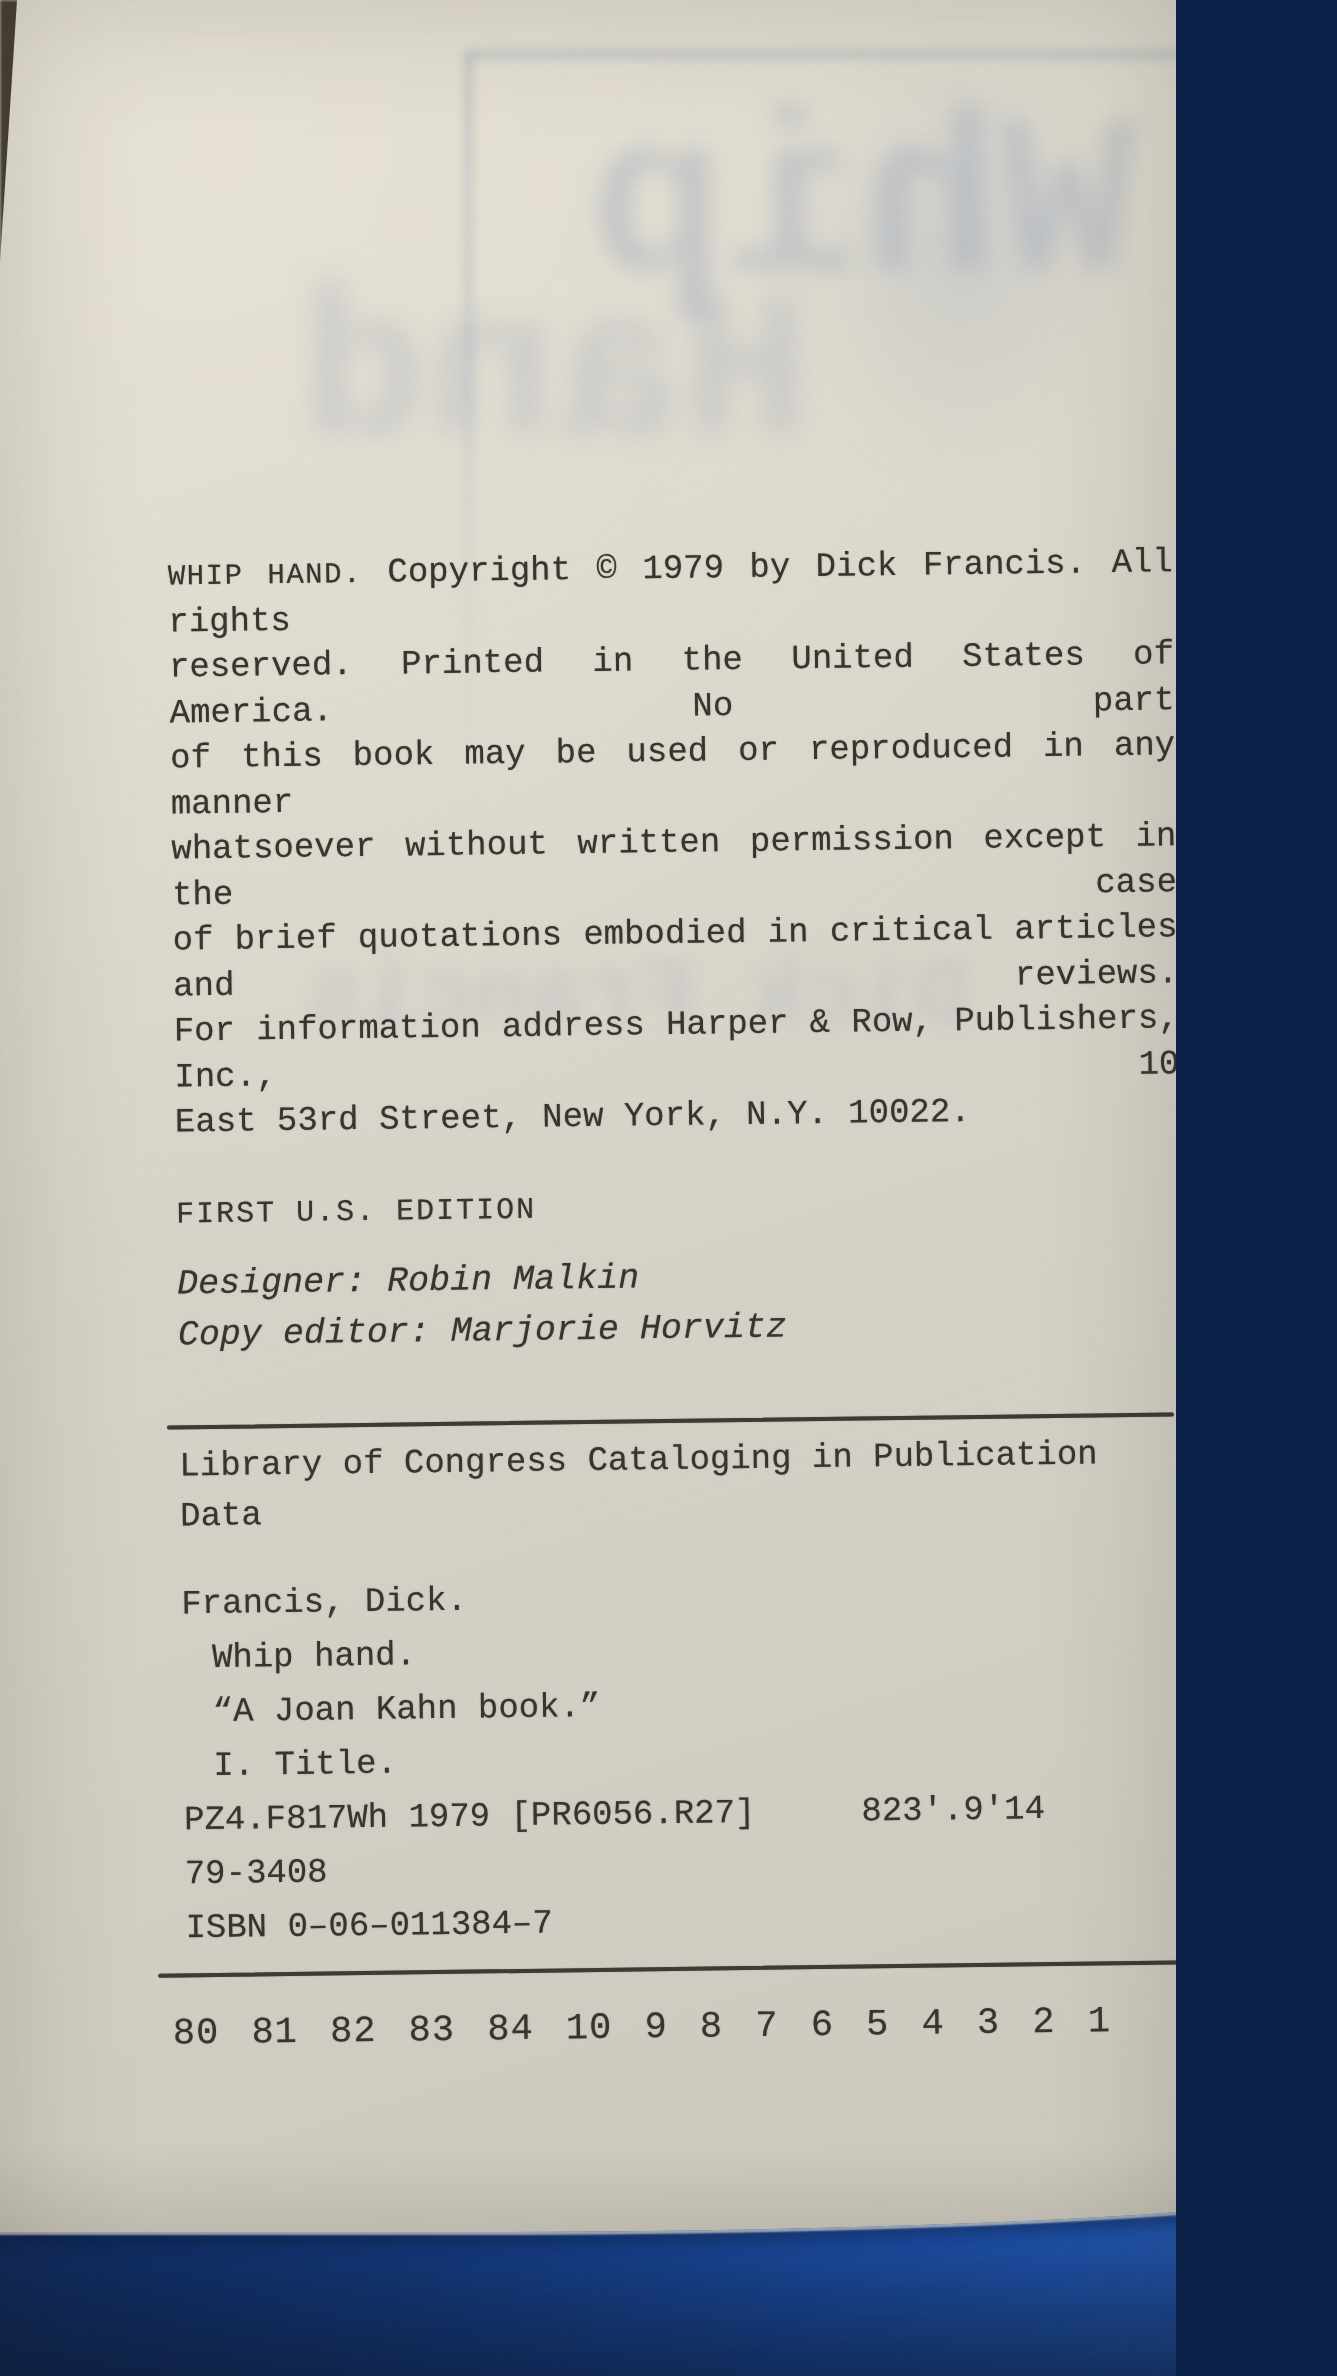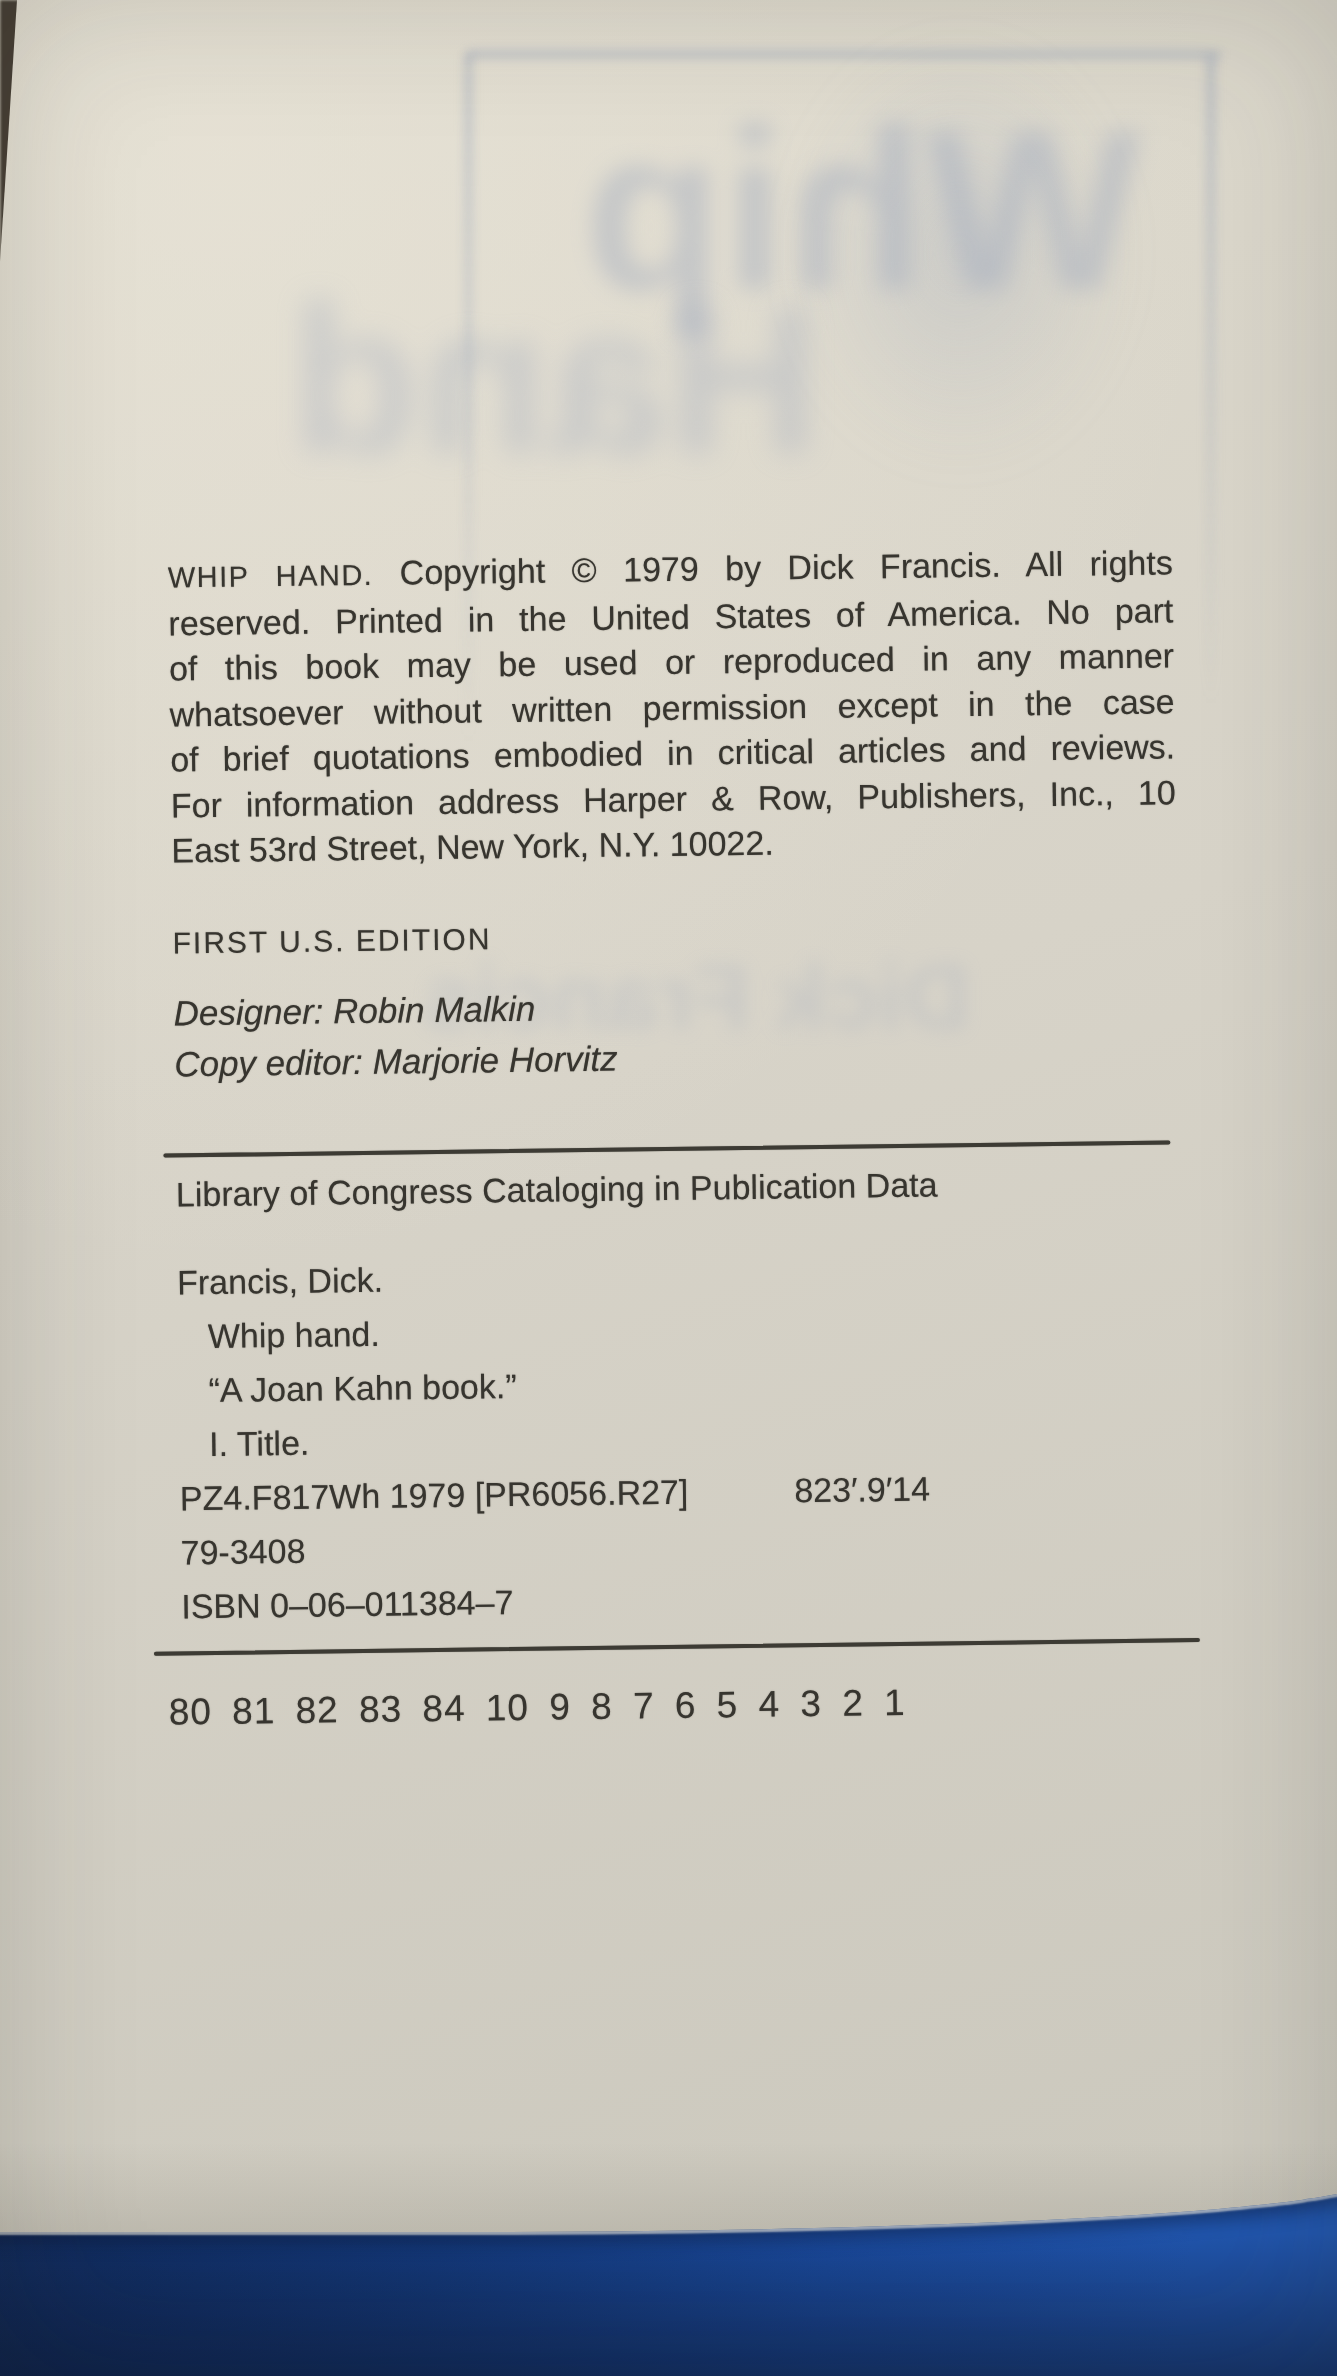--- a/index.html
+++ b/index.html
@@ -2,22 +2,22 @@
 <html style="--page-bg: #d7d3c8; --page-bg-light: #dfdbce; --page-bg-dark: #cbc8bd; --ink: #37352f; --ghost: #9fa9bd; --fabric-bright: #2155ac; --fabric-mid: #1b4a9c; --fabric-navy: #142f62; --edge-dark: #473f35;"><head>
 <meta charset="utf-8">
 <style>
   :root{
     --page-bg:#d7d3c8; --page-bg-light:#dfdbce; --page-bg-dark:#cbc8bd;
     --ink:#37352f; --ghost:#9fa9bd;
     --fabric-bright:#2155ac; --fabric-mid:#1b4a9c; --fabric-navy:#142f62; --edge-dark:#473f35;
   }
   html,body{margin:0;padding:0;background:#0d2248;}
   .photo{
-    position:relative; width:1337px; height:2376px; overflow:hidden;
-    font-family:Liberation Sans, sans-serif; color:var(--ink);
+    position:relative; width:1176px; height:2376px; overflow:hidden;
+    font-family:Liberation Mono, monospace; color:var(--ink);
   }
   
   .fabric{
     position:absolute; left:0; top:2060px; width:1337px; height:316px;
     background:
       linear-gradient(180deg, rgba(9,22,50,0) 55%, rgba(9,22,50,.55) 100%),
       linear-gradient(100deg, #112a5a 0%, #153a7c 34%, var(--fabric-mid) 62%, var(--fabric-bright) 88%);
   }
   
   .page{

